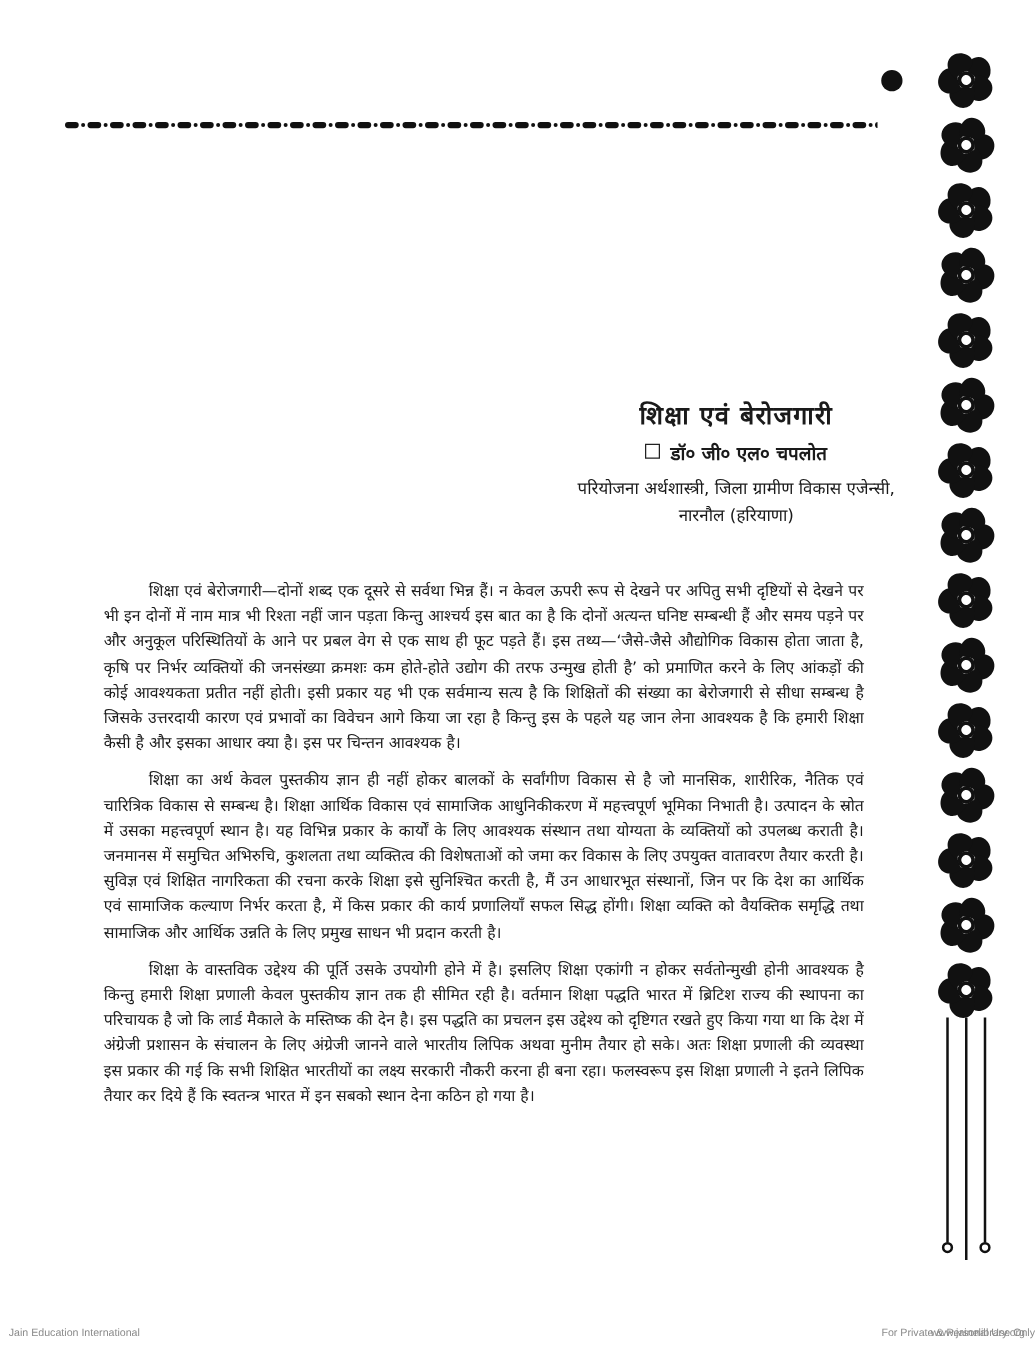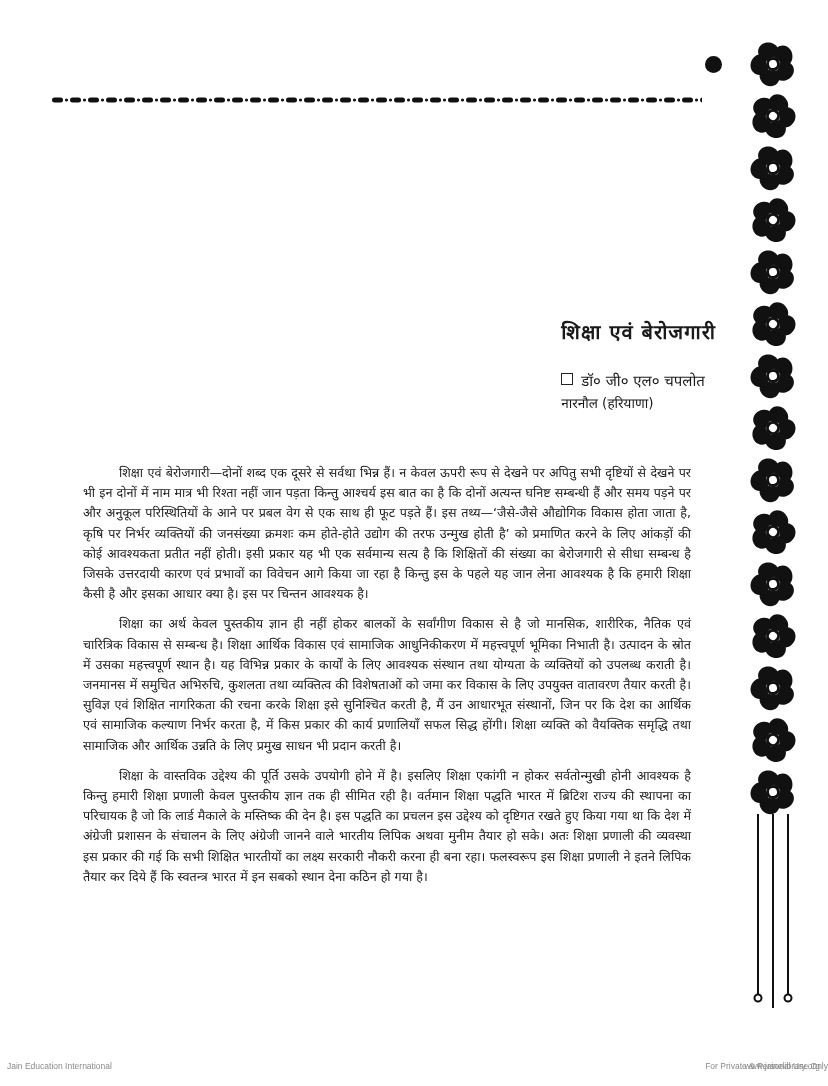--- a/index.html
+++ b/index.html
@@ -7,23 +7,23 @@
   .page { position: absolute; inset: 0; }
 
   
   .top-rule { position: absolute; left: 52px; top: 95px; width: 650px; height: 10px; }
   .top-dot { position: absolute; left: 705px; top: 56px; width: 17px; height: 17px; border-radius: 50%; background: #111; }
 
   
   .ornament { position: absolute; left: 738px; top: 38px; width: 70px; height: 970px; }
 
   
-  .heading { position: absolute; right: 112px; top: 318px; text-align: left; }
+  .heading { position: absolute; right: 112px; top: 318px; text-align: center; }
   .title { font-size: 20px; font-weight: bold; letter-spacing: 1px; margin: 0; line-height: 28px; }
-  .author { font-size: 15px; font-weight: normal; margin-top: 24px; line-height: 22px; }
+  .author { font-size: 15px; font-weight: bold; margin-top: 6px; line-height: 22px; }
   .author .box { display: inline-block; width: 10px; height: 10px; border: 1.4px solid #222; margin-right: 8px; vertical-align: 1px; }
   .affil { font-size: 13.5px; margin-top: 6px; line-height: 22px; }
   .place { font-size: 13.5px; line-height: 22px; }
 
   
   .body-text { position: absolute; left: 83px; top: 463px; width: 608px; font-size: 12.6px; line-height: 20.2px; text-align: justify; }
   .body-text p { margin: 0 0 10px 0; text-indent: 36px; }
 
   
   .footer { position: absolute; left: 0; right: 0; top: 1061px; height: 16px; font-family: "Liberation Sans", sans-serif; font-size: 8.5px; color: #8a8a8a; text-decoration: underline; }
@@ -244,20 +244,21 @@
       <circle cx="35" cy="1035" r="3.5" fill="none" stroke="#111111" stroke-width="2"></circle>
       <line x1="50" x2="50" y1="776" y2="956" stroke="#111111" stroke-width="2"></line>
       <circle cx="50" cy="960" r="3.5" fill="none" stroke="#111111" stroke-width="2"></circle>
     </svg>
 
   <div class="heading">
     <h1 class="title">शिक्षा एवं बेरोजगारी</h1>
     <div class="author">
       <span class="box"></span><span>डॉ० जी० एल० चपलोत</span>
     </div>
+    <div class="affil">परियोजना अर्थशास्त्री, जिला ग्रामीण विकास एजेन्सी,</div>
     <div class="place">नारनौल (हरियाणा)</div>
   </div>
 
   <div class="body-text">
     <p>शिक्षा एवं बेरोजगारी—दोनों शब्द एक दूसरे से सर्वथा भिन्न हैं। न केवल ऊपरी रूप से देखने पर अपितु सभी दृष्टियों से देखने पर भी इन दोनों में नाम मात्र भी रिश्ता नहीं जान पड़ता किन्तु आश्चर्य इस बात का है कि दोनों अत्यन्त घनिष्ट सम्बन्धी हैं और समय पड़ने पर और अनुकूल परिस्थितियों के आने पर प्रबल वेग से एक साथ ही फूट पड़ते हैं। इस तथ्य—‘जैसे-जैसे औद्योगिक विकास होता जाता है, कृषि पर निर्भर व्यक्तियों की जनसंख्या क्रमशः कम होते-होते उद्योग की तरफ उन्मुख होती है’ को प्रमाणित करने के लिए आंकड़ों की कोई आवश्यकता प्रतीत नहीं होती। इसी प्रकार यह भी एक सर्वमान्य सत्य है कि शिक्षितों की संख्या का बेरोजगारी से सीधा सम्बन्ध है जिसके उत्तरदायी कारण एवं प्रभावों का विवेचन आगे किया जा रहा है किन्तु इस के पहले यह जान लेना आवश्यक है कि हमारी शिक्षा कैसी है और इसका आधार क्या है। इस पर चिन्तन आवश्यक है।</p>
     <p>शिक्षा का अर्थ केवल पुस्तकीय ज्ञान ही नहीं होकर बालकों के सर्वांगीण विकास से है जो मानसिक, शारीरिक, नैतिक एवं चारित्रिक विकास से सम्बन्ध है। शिक्षा आर्थिक विकास एवं सामाजिक आधुनिकीकरण में महत्त्वपूर्ण भूमिका निभाती है। उत्पादन के स्रोत में उसका महत्त्वपूर्ण स्थान है। यह विभिन्न प्रकार के कार्यों के लिए आवश्यक संस्थान तथा योग्यता के व्यक्तियों को उपलब्ध कराती है। जनमानस में समुचित अभिरुचि, कुशलता तथा व्यक्तित्व की विशेषताओं को जमा कर विकास के लिए उपयुक्त वातावरण तैयार करती है। सुविज्ञ एवं शिक्षित नागरिकता की रचना करके शिक्षा इसे सुनिश्चित करती है, मैं उन आधारभूत संस्थानों, जिन पर कि देश का आर्थिक एवं सामाजिक कल्याण निर्भर करता है, में किस प्रकार की कार्य प्रणालियाँ सफल सिद्ध होंगी। शिक्षा व्यक्ति को वैयक्तिक समृद्धि तथा सामाजिक और आर्थिक उन्नति के लिए प्रमुख साधन भी प्रदान करती है।</p>
     <p>शिक्षा के वास्तविक उद्देश्य की पूर्ति उसके उपयोगी होने में है। इसलिए शिक्षा एकांगी न होकर सर्वतोन्मुखी होनी आवश्यक है किन्तु हमारी शिक्षा प्रणाली केवल पुस्तकीय ज्ञान तक ही सीमित रही है। वर्तमान शिक्षा पद्धति भारत में ब्रिटिश राज्य की स्थापना का परिचायक है जो कि लार्ड मैकाले के मस्तिष्क की देन है। इस पद्धति का प्रचलन इस उद्देश्य को दृष्टिगत रखते हुए किया गया था कि देश में अंग्रेजी प्रशासन के संचालन के लिए अंग्रेजी जानने वाले भारतीय लिपिक अथवा मुनीम तैयार हो सके। अतः शिक्षा प्रणाली की व्यवस्था इस प्रकार की गई कि सभी शिक्षित भारतीयों का लक्ष्य सरकारी नौकरी करना ही बना रहा। फलस्वरूप इस शिक्षा प्रणाली ने इतने लिपिक तैयार कर दिये हैं कि स्वतन्त्र भारत में इन सबको स्थान देना कठिन हो गया है।</p>
   </div>
 
   <div class="footer">

